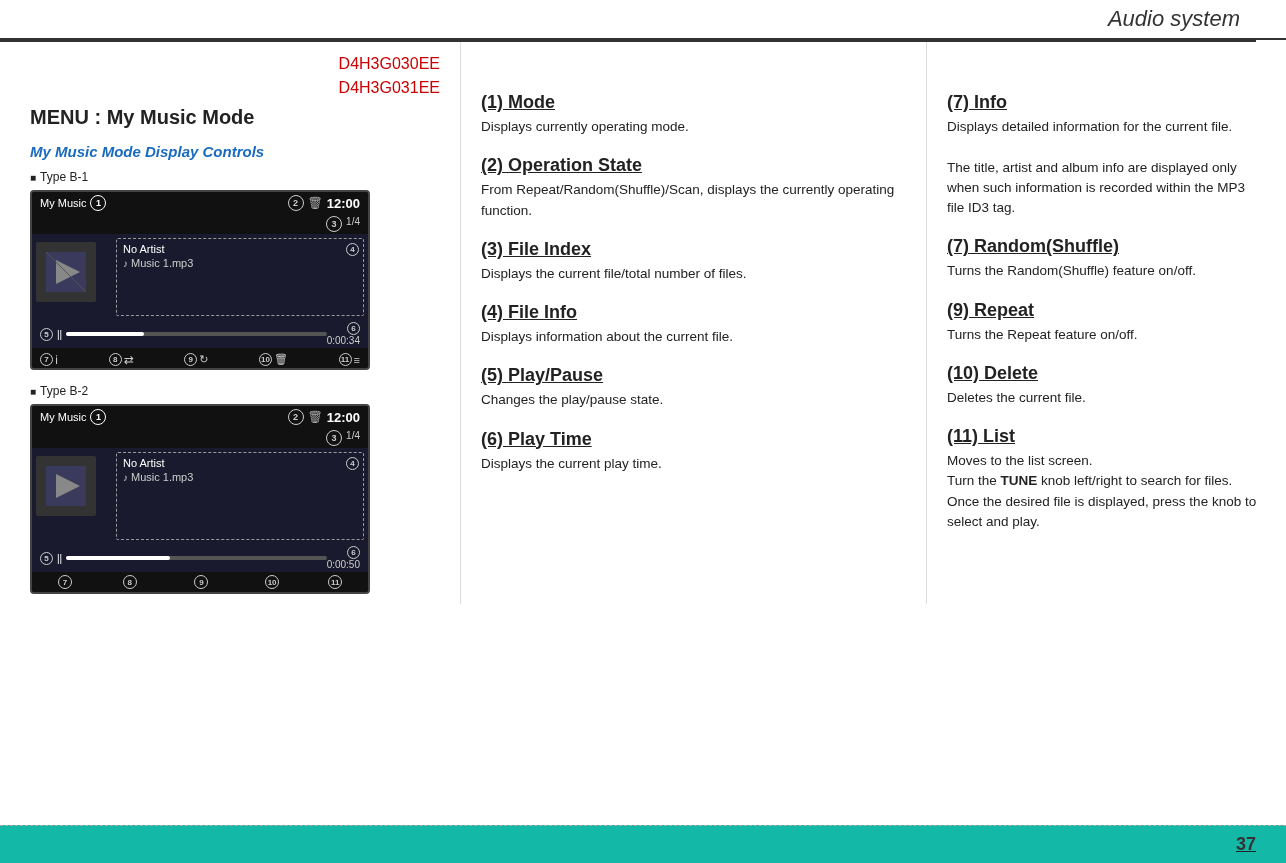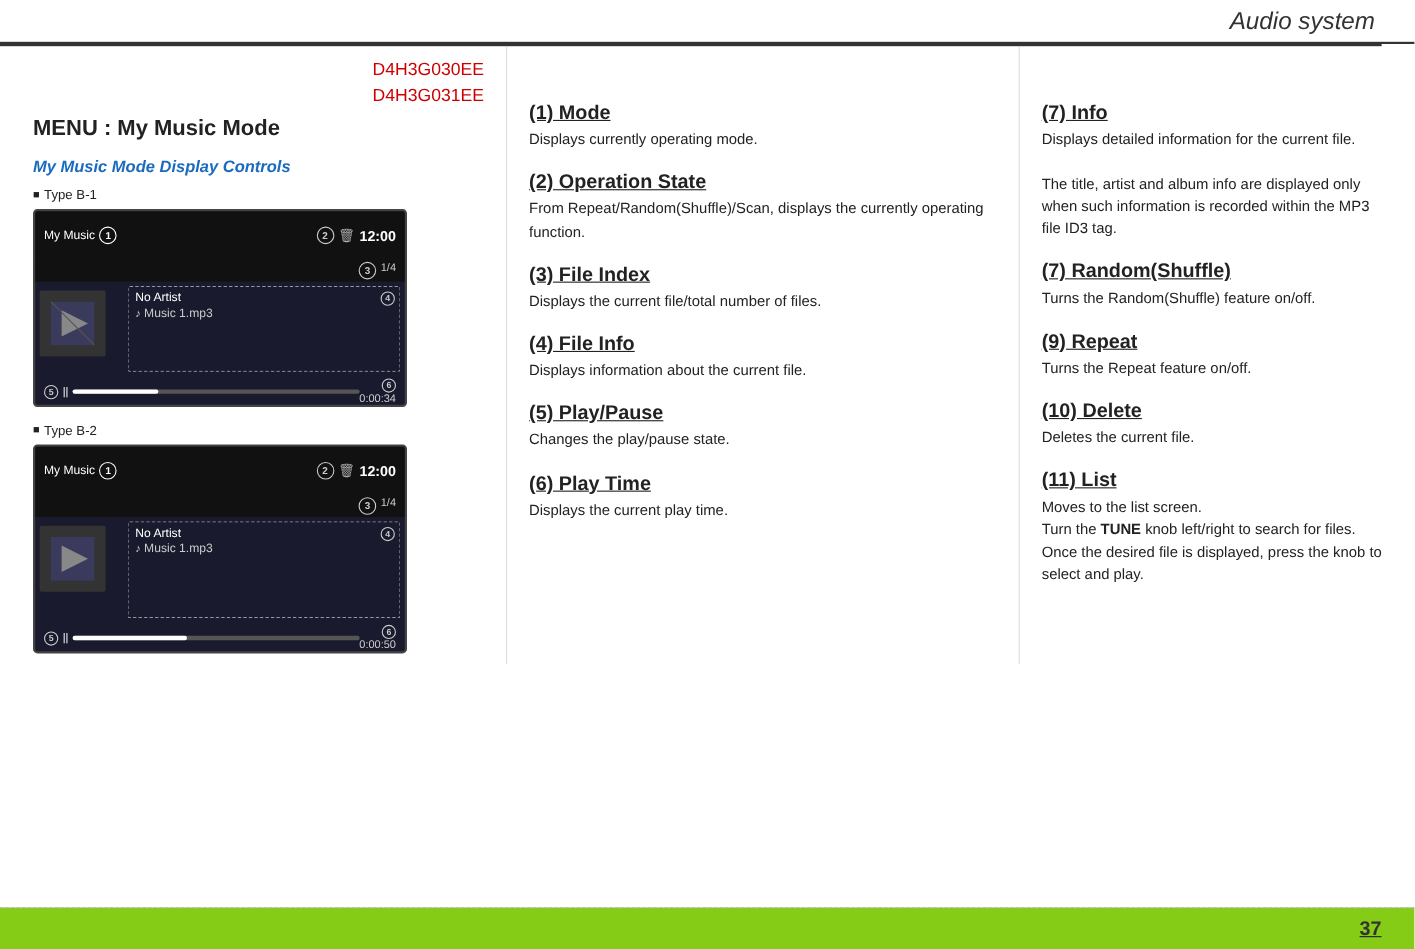--- a/index.html
+++ b/index.html
@@ -12,21 +12,21 @@
       color: #222;
       position: relative;
       overflow: hidden;
     }
 
     
     .header {
       display: flex;
       justify-content: flex-end;
       align-items: center;
-      padding: 6px 36px 6px 0;
+      padding: 6px 46px 6px 0;
       border-bottom: 2px solid #333;
       margin-bottom: 0;
     }
     .header-title {
       font-size: 22px;
       color: #333;
       font-style: italic;
       font-weight: normal;
     }
 
@@ -88,21 +88,21 @@
       margin-bottom: 14px;
       overflow: hidden;
       color: #fff;
       font-size: 11px;
     }
 
     .display-top-bar {
       display: flex;
       justify-content: space-between;
       align-items: center;
-      padding: 14px 8px;
+      padding: 3px 8px;
       background: #111;
     }
     .display-top-left {
       display: flex;
       align-items: center;
       gap: 4px;
       font-size: 11px;
     }
     .display-label {
       color: #fff;
@@ -261,21 +261,21 @@
     .footer {
       position: absolute;
       bottom: 0;
       left: 0;
       right: 0;
       border-top: 1px dashed #aaa;
       display: flex;
       justify-content: flex-end;
       align-items: center;
       padding: 8px 30px;
-      background: #84cc16;
+      background: #14b8a6;
       text-decoration: underline;
     }
     .page-number {
       font-size: 18px;
       font-weight: bold;
       color: #333;
     }
 
     .display-section-b2 {
       background: #1a1a2e;

